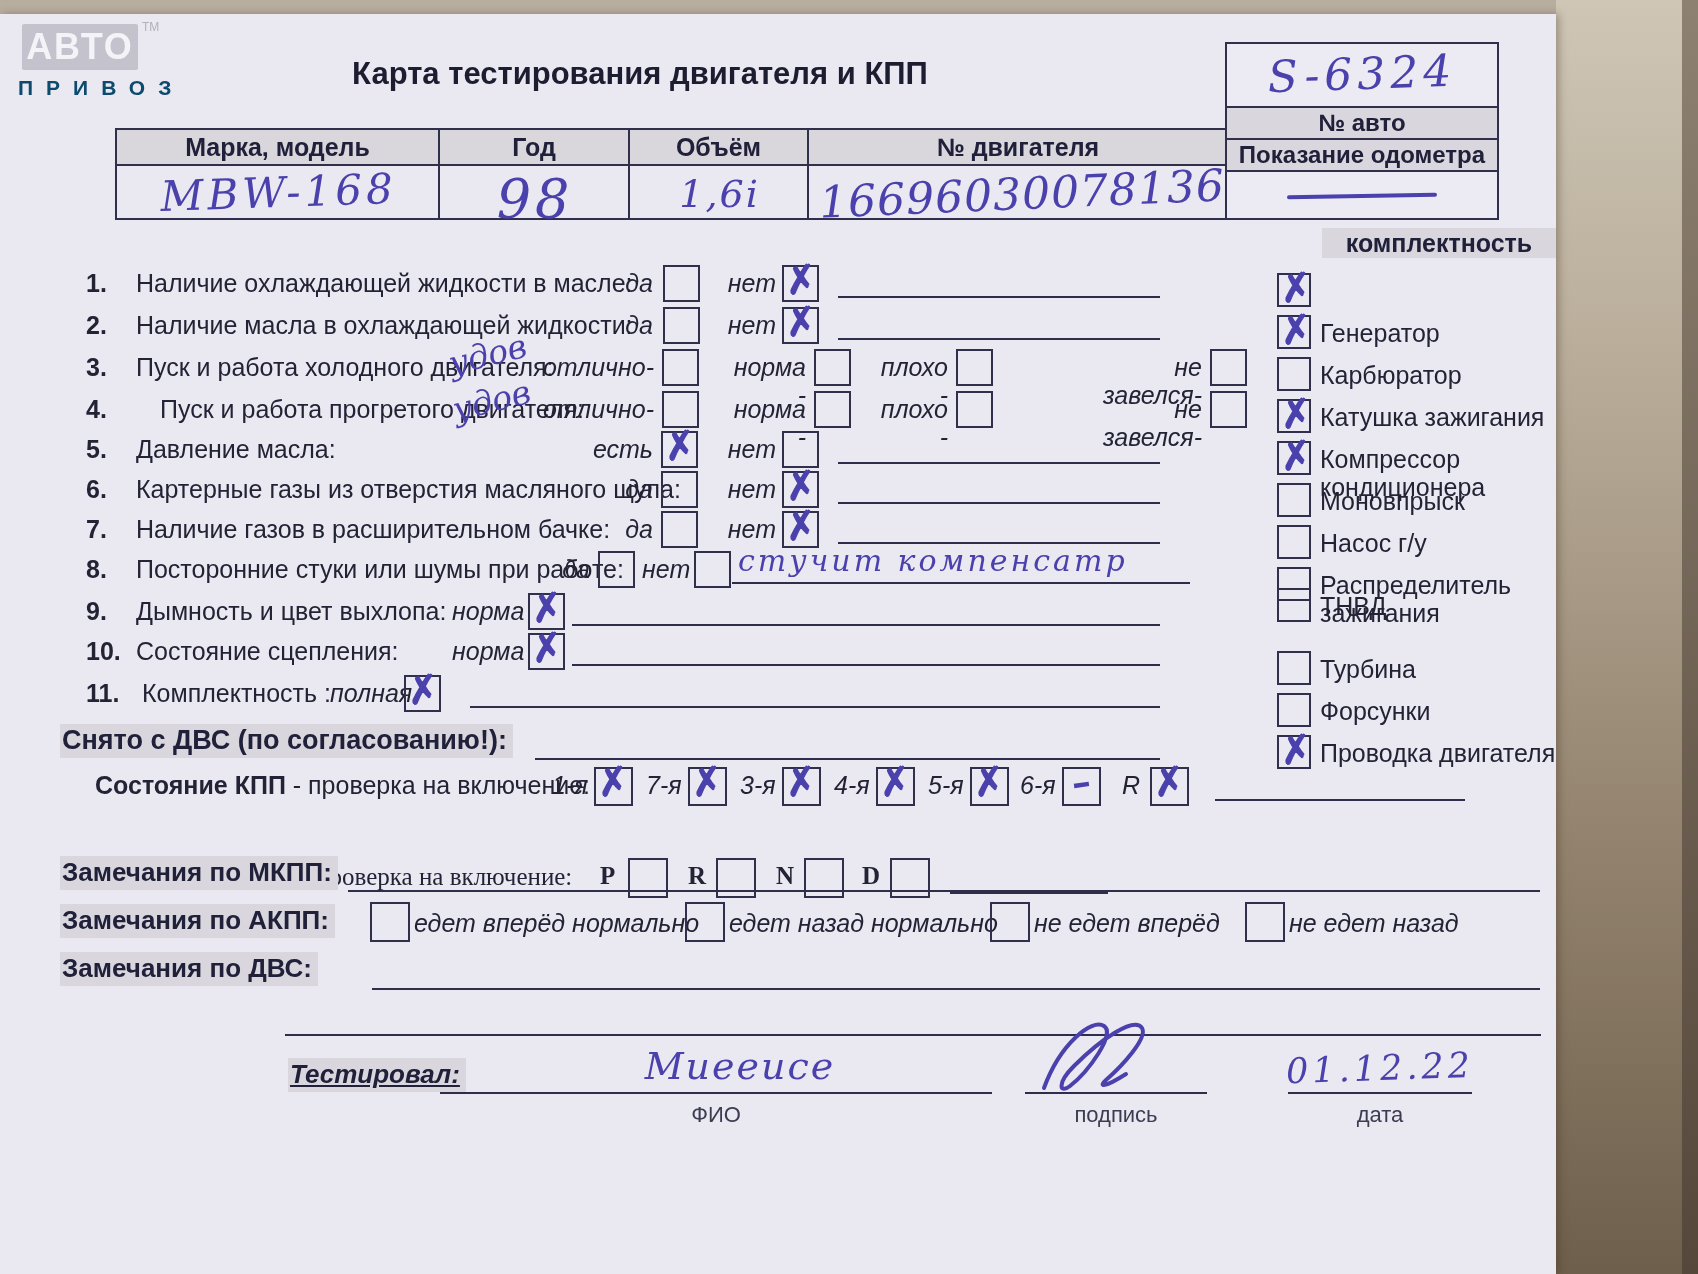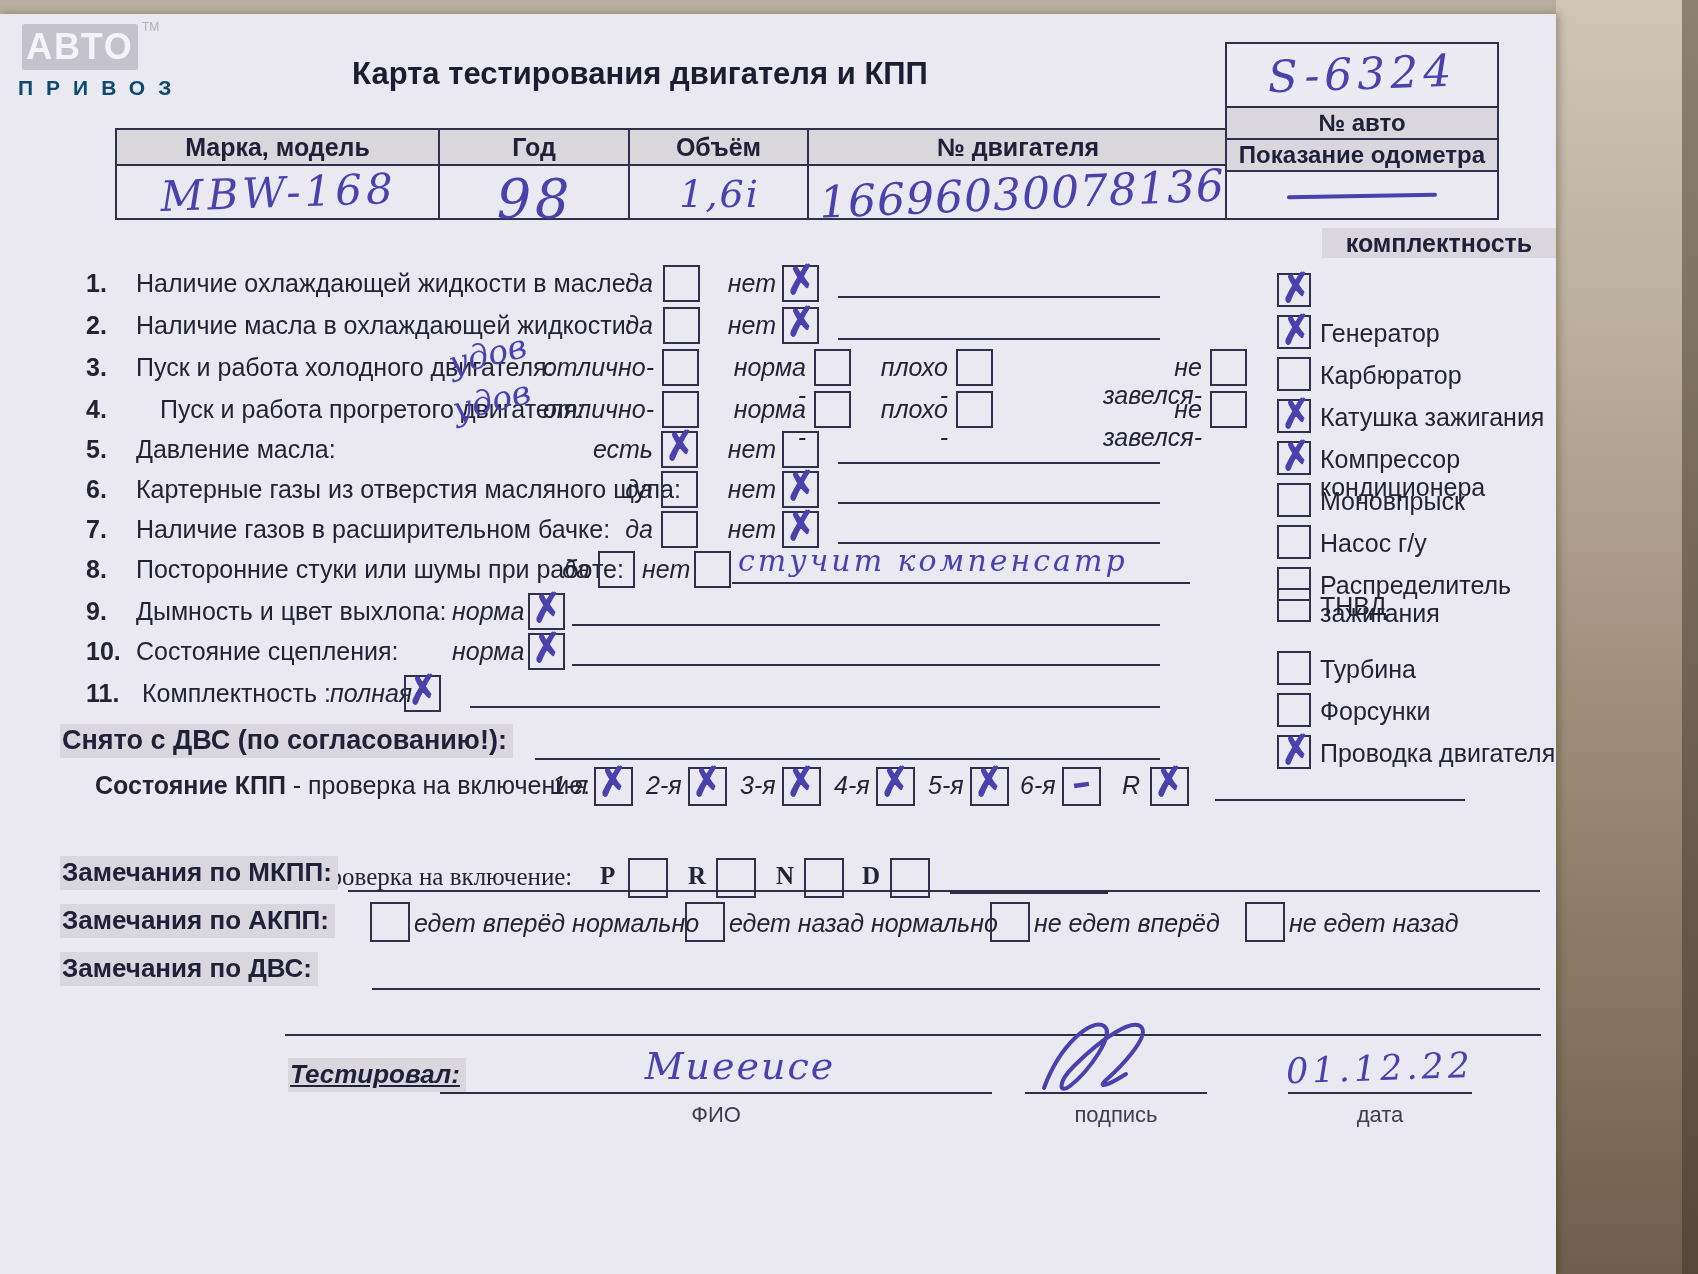--- a/index.html
+++ b/index.html
@@ -326,21 +326,21 @@
 
   <div class="sec-label hl" style="left:60px;top:710px;font-size:27px;">Снято с ДВС (по согласованию!):</div>
   <span class="hline" style="left:535px;top:744px;width:625px;"></span>
 
   <div class="row" style="top:753px;height:36px;">
     <span class="lbl" style="position:absolute;left:95px;top:4px;"><b>Состояние КПП</b><span> - проверка на включение:</span></span>
     <span class="lbl it" style="left:552px;width:38px;">1-я</span>
     <span class="cbx" style="left:594px;width:35px;height:35px;">
         <i class="mark">✗</i>
       </span>
-    <span class="lbl it" style="left:646px;width:38px;">2-я</span>
+    <span class="lbl it" style="left:646px;width:38px;">7-я</span>
     <span class="cbx" style="left:688px;width:35px;height:35px;">
         <i class="mark">✗</i>
       </span>
     <span class="lbl it" style="left:740px;width:38px;">3-я</span>
     <span class="cbx" style="left:782px;width:35px;height:35px;">
         <i class="mark">✗</i>
       </span>
     <span class="lbl it" style="left:834px;width:38px;">4-я</span>
     <span class="cbx" style="left:876px;width:35px;height:35px;">
         <i class="mark">✗</i>

